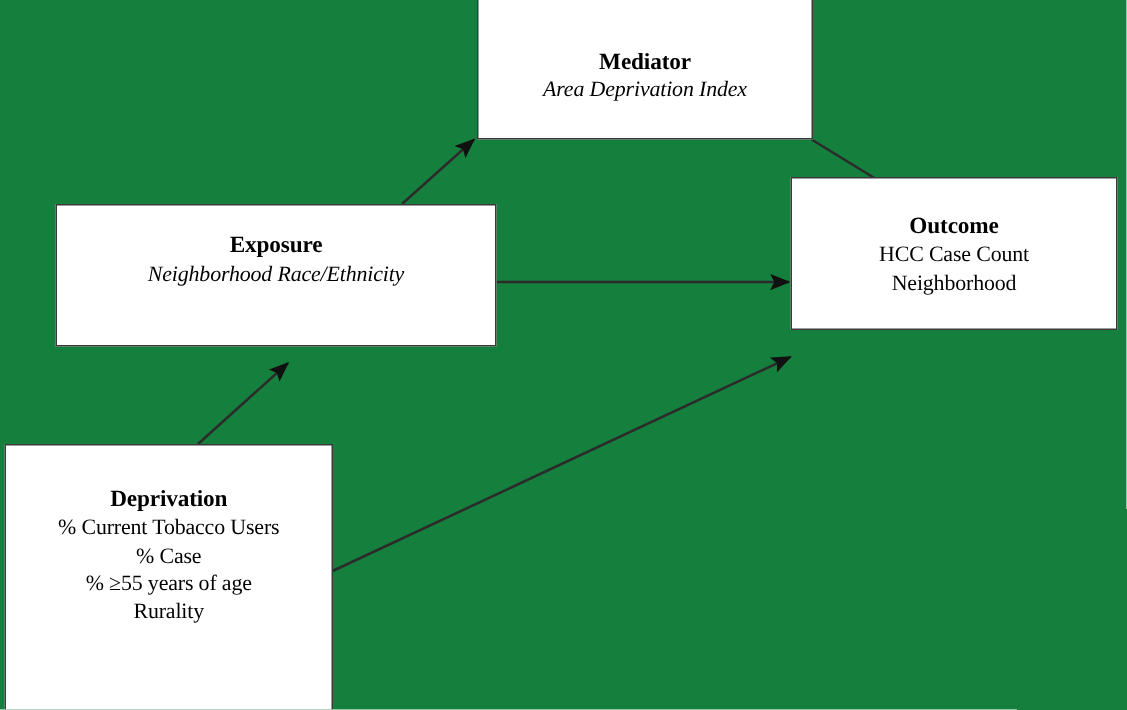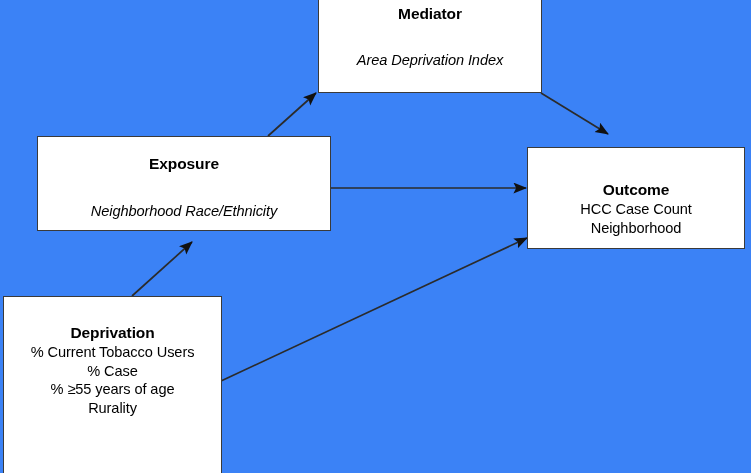--- a/index.html
+++ b/index.html
@@ -4,22 +4,22 @@
 <style>
   html, body {
     margin: 0;
     padding: 0;
     background: #ffffff;
   }
   #canvas {
     position: relative;
     width: 751px;
     height: 473px;
-    background: #3b82f6;
-    font-family: Liberation Sans, sans-serif;
+    background: #15803d;
+    font-family: Liberation Serif, serif;
     overflow: hidden;
   }
   #edges {
     position: absolute;
     left: 0;
     top: 0;
     width: 751px;
     height: 473px;
     pointer-events: none;
   }
@@ -41,37 +41,37 @@
     color: #000000;
     line-height: 1.28;
     letter-spacing: -0.1px;
   }
   .node-sub {
     font-size: 14.6px;
     color: #000000;
     line-height: 1.28;
     letter-spacing: -0.1px;
   }
-  .node-sub.italic { font-style: italic; margin-top: 28px; }
+  .node-sub.italic { font-style: italic; }
 
   
   #node-mediator {
     left: 318px; top: -6px; width: 224px; height: 99px;
     justify-content: flex-end;
     padding-bottom: 22px;
   }
   #node-exposure {
     left: 37px; top: 136px; width: 294px; height: 95px;
     justify-content: flex-start;
     padding-top: 17px;
   }
   #node-outcome {
-    left: 527px; top: 147px; width: 218px; height: 102px;
+    left: 527px; top: 118px; width: 218px; height: 102px;
     justify-content: flex-start;
-    padding-top: 32px;
+    padding-top: 22px;
   }
   #node-confounders {
     left: 3px; top: 296px; width: 219px; height: 182px;
     justify-content: flex-start;
     padding-top: 26px;
   }
 </style>
 </head>
 <body>
 

